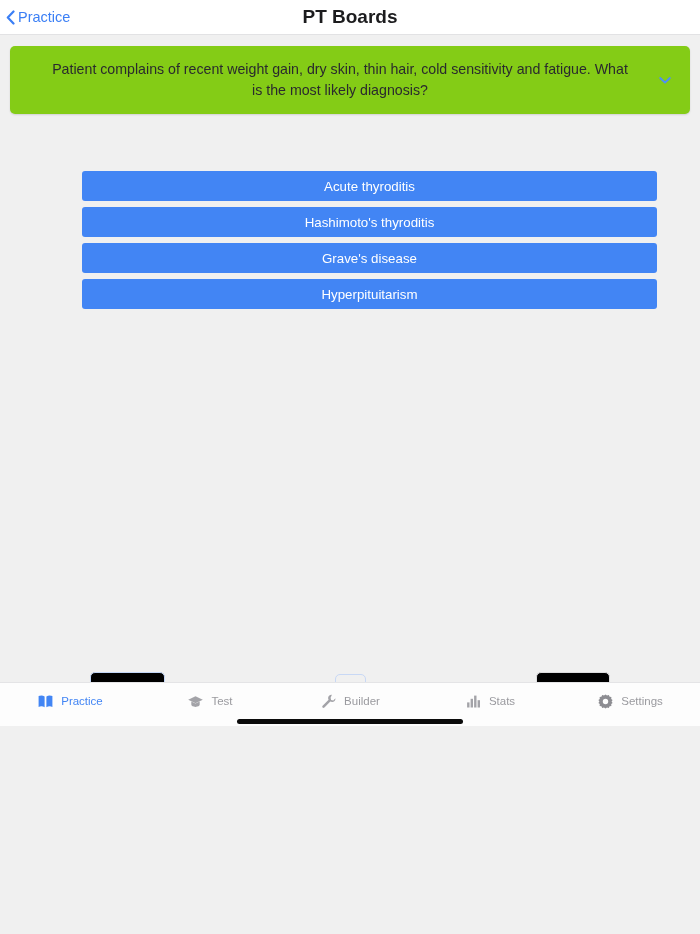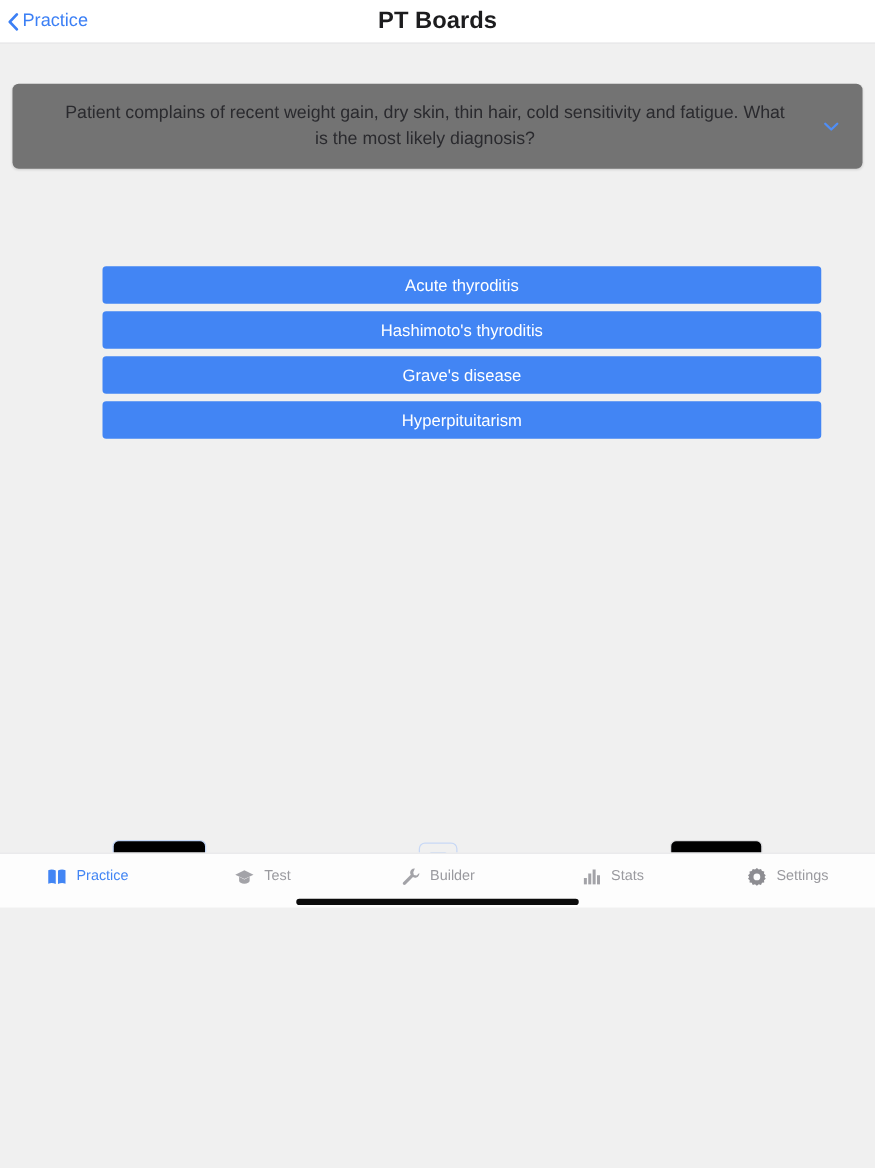--- a/index.html
+++ b/index.html
@@ -7,21 +7,20 @@
     width: 700px; height: 934px;
     font-family: "Liberation Sans", sans-serif;
     background: #f0f0f0;
     overflow: hidden;
   }
   .screen {
     position: relative;
     width: 700px; height: 726px;
     display: flex; flex-direction: column;
     background: #f0f0f0;
-    gap: 21px;
   }
 
   
   .nav-header {
     position: relative;
     height: 35px;
     background: #ffffff;
     flex: 0 0 35px;
     display: flex; align-items: center;
     border-bottom: 1px solid #e2e2e4;
@@ -43,21 +42,21 @@
     font-size: 19px;
     font-weight: 700;
     color: #1c1c1e;
     pointer-events: none;
   }
 
   
   .card-wrap { padding: 11px 10px 0 10px; }
   .question-card {
     position: relative;
-    background: #737373;
+    background: #84cc16;
     border-radius: 5px;
     box-shadow: 0 1px 2px rgba(0,0,0,0.13);
     min-height: 58px;
     padding: 13px 46px 14px 26px;
     display: flex; align-items: flex-end; justify-content: center;
   }
   .question-text {
     font-size: 14.2px;
     line-height: 1.45;
     color: #2a2a2e;

